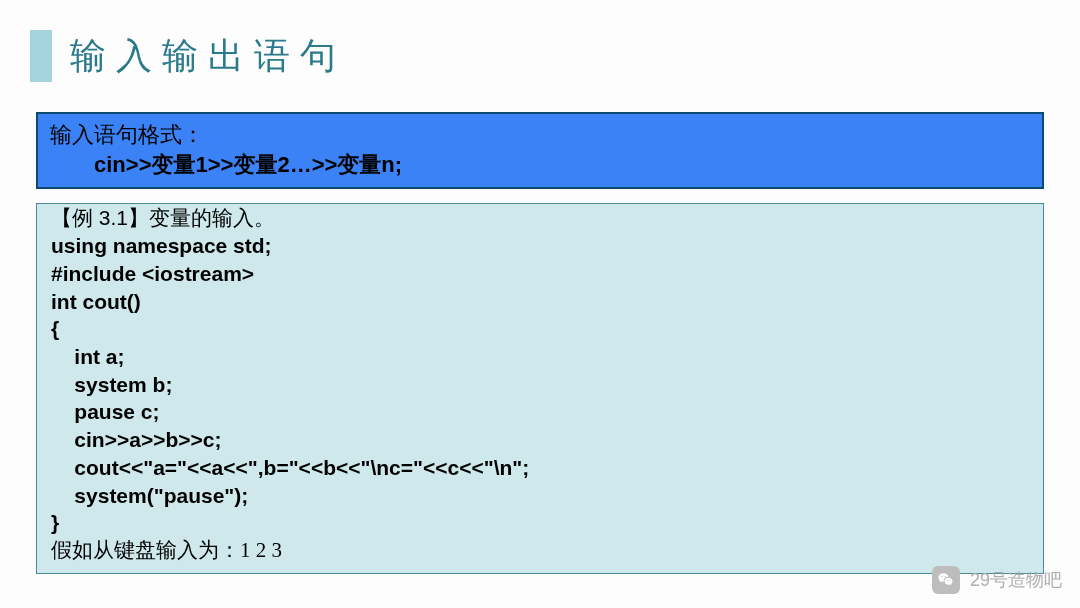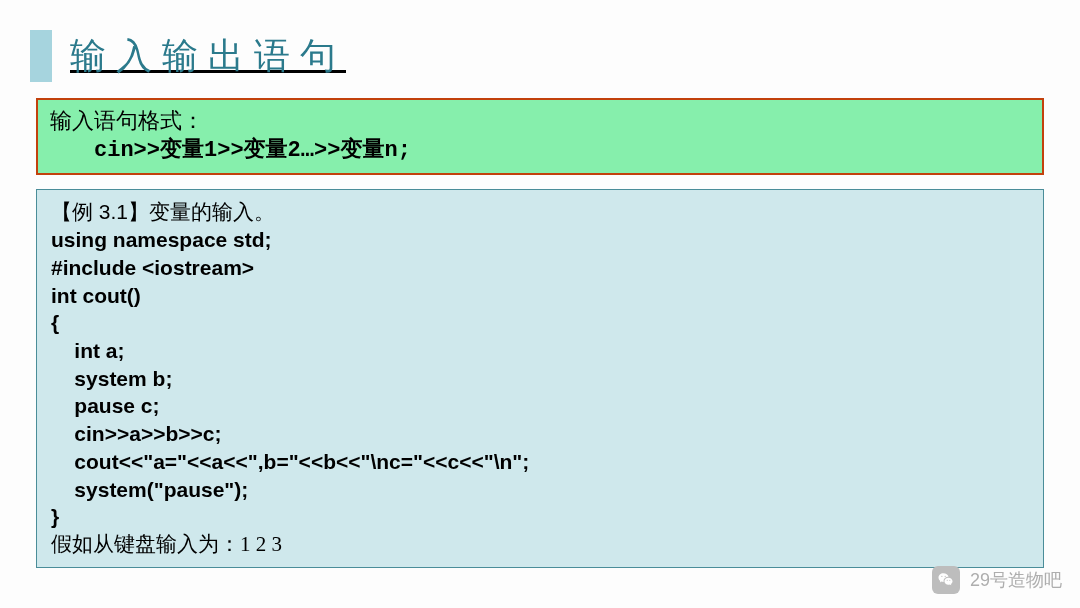--- a/index.html
+++ b/index.html
@@ -12,53 +12,51 @@
     overflow: hidden;
   }
   .slide {
     width: 100%;
     height: 100%;
     padding: 30px 30px 0 30px;
   }
   .title-row {
     display: flex;
     align-items: center;
-    margin-bottom: 16px;
-    text-decoration: underline;
+    margin-bottom: 30px;
   }
   .title-bar {
     width: 22px;
     height: 52px;
     background: #a6d4de;
     margin-right: 18px;
   }
   .title-text {
     color: #2b7a8c;
     font-size: 36px;
     font-weight: 500;
     letter-spacing: 10px;
   }
   .format-box {
-    border: 2px solid #c2410c;
-    background: #86efac;
+    border: 2px solid #0c4a6e;
+    background: #3b82f6;
     padding: 6px 12px 8px 12px;
     margin: 0 6px 14px 6px;
     font-size: 22px;
     color: #000;
     line-height: 1.35;
   }
   .format-line2 {
     padding-left: 44px;
     font-weight: bold;
-    font-family: Liberation Mono, monospace;
   }
   .code-box {
     border: 1px solid #4a8d99;
     background: #cfe8ec;
-    padding: 8px 14px 8px 14px;
+    padding: 0 14px 8px 14px;
     margin: 0 6px;
     font-size: 21px;
     color: #000;
     line-height: 1.32;
   }
   .example-heading {
     font-weight: normal;
   }
   .code-line {
     font-family: Arial, "Microsoft YaHei", sans-serif;

